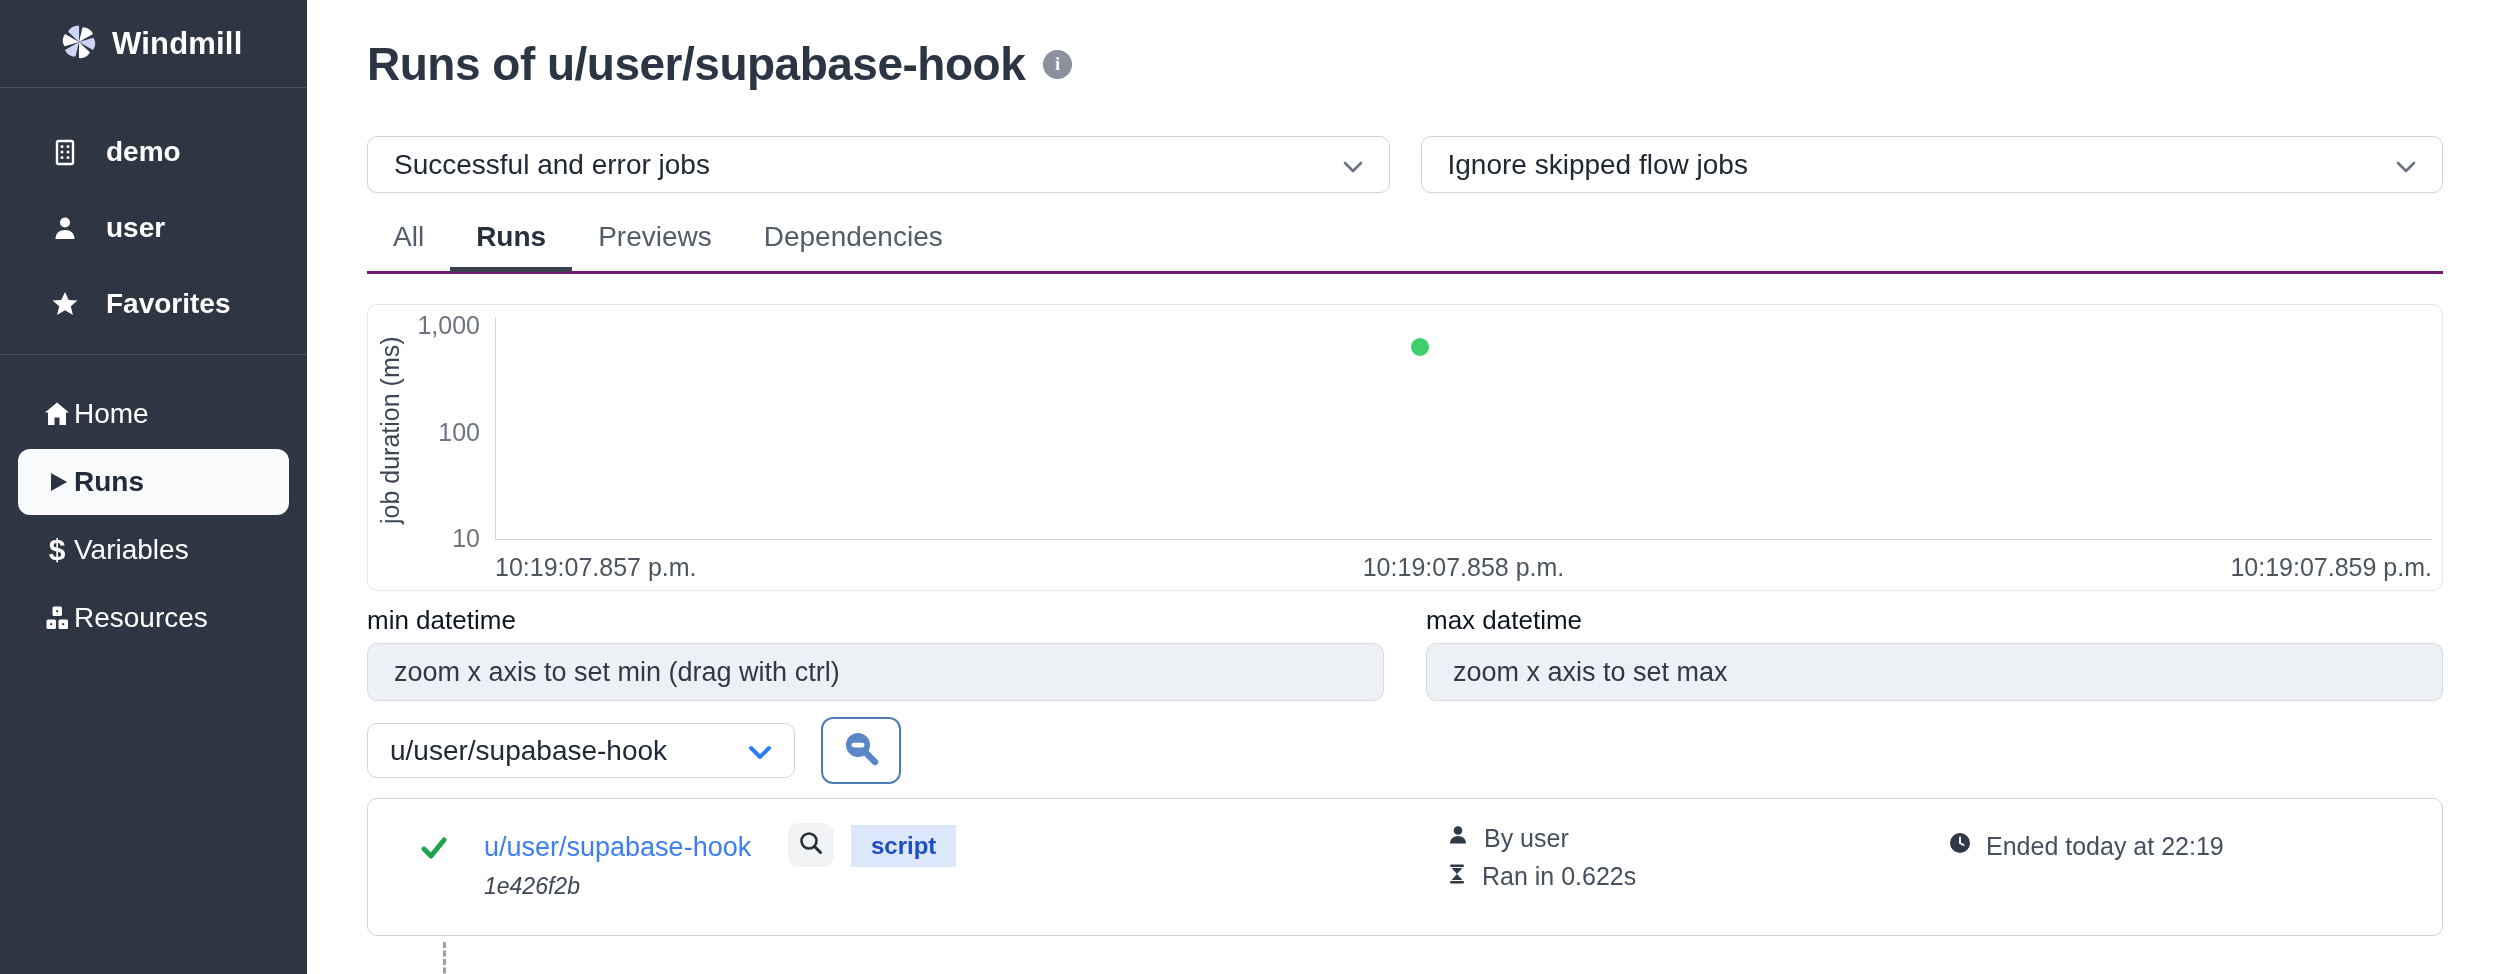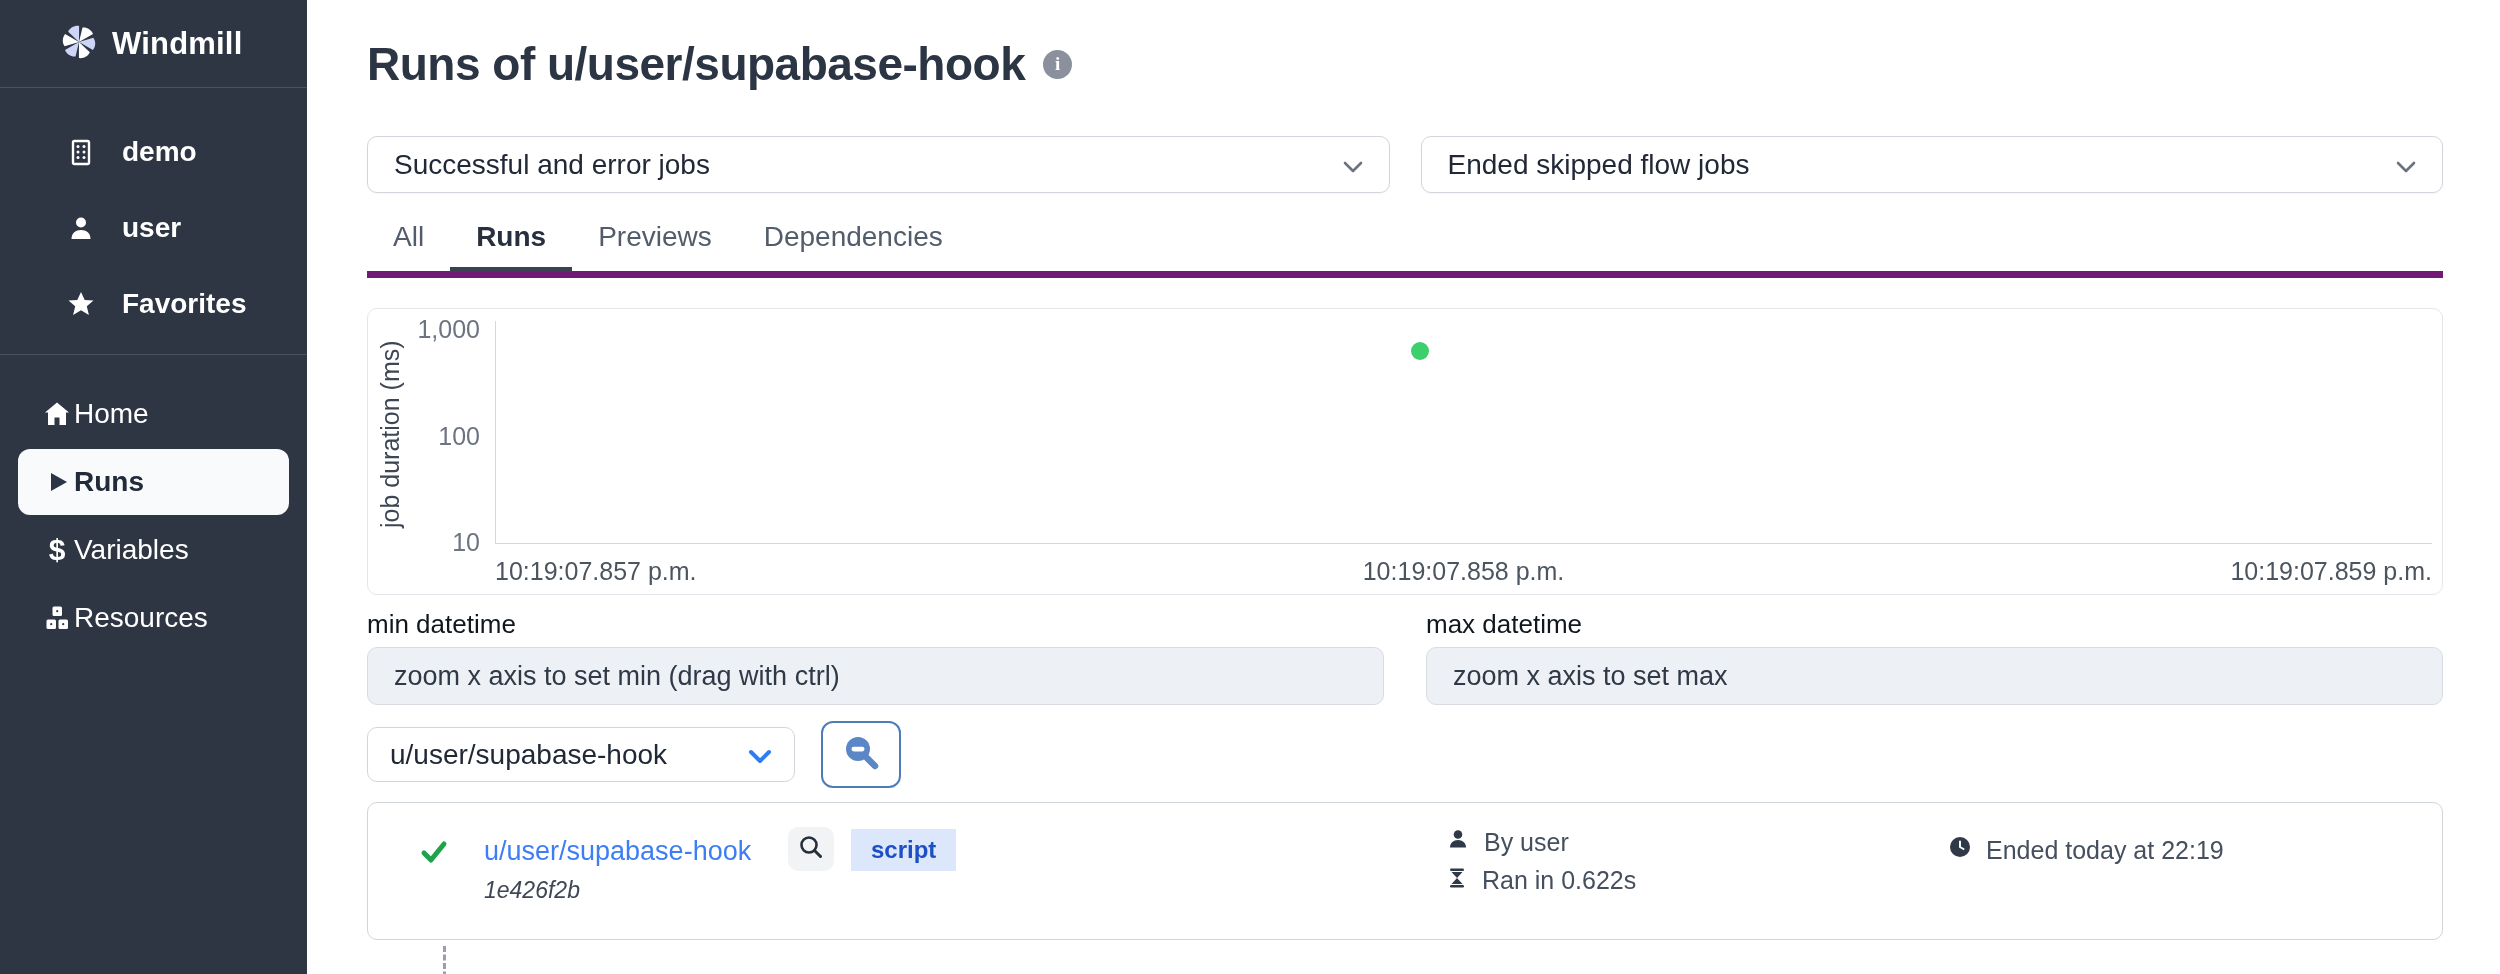--- a/index.html
+++ b/index.html
@@ -7,21 +7,21 @@
               font-family:"Liberation Sans", sans-serif; }
 
   
   .sidebar { position:absolute; left:0; top:0; width:307px; height:974px;
              background:#2e3543; color:#fff; }
   .logo-row { height:88px; display:flex; align-items:center; gap:14px;
               padding-left:60px; border-bottom:1px solid rgba(255,255,255,.14); }
   .logo-text { font-size:31px; font-weight:700; letter-spacing:.2px; }
   .ws-group { padding-top:26px; }
   .side-item { height:76px; display:flex; align-items:center; gap:24px;
-               padding-left:64px; font-size:28px; font-weight:600; cursor:pointer; }
+               padding-left:25px; font-size:28px; font-weight:600; cursor:pointer;margin-left:23px; }
   .side-item .ic { width:34px; display:flex; justify-content:center; }
   .side-divider { border-top:1px solid rgba(255,255,255,.14); margin-top:12px; }
   .nav-group { padding-top:24px; }
   .nav-item { height:66px; display:flex; align-items:center; 
               margin:2px 18px; padding-left:22px; border-radius:12px;
               font-size:28px; font-weight:500; cursor:pointer; }
   .nav-item .ic { width:34px; display:flex; justify-content:center; }
   .nav-item.active { background:#f8fafc; color:#222b3a; font-weight:700; }
   .dollar { font-size:30px; font-weight:700; color:#fff; }
 
@@ -33,21 +33,21 @@
   .info-badge { width:29px; height:29px; border-radius:50%; background:#8a919d;
                 color:#fff; display:flex; align-items:center; justify-content:center;
                 font-family:"Liberation Serif", serif; font-weight:700; font-size:19px; }
 
   .filter-row { margin-top:45px; display:flex; gap:31px; }
   .select-box { flex:1 1 0; height:57px; border:1px solid #d2d6dc; border-radius:10px;
                 background:#fff; display:flex; align-items:center; justify-content:space-between;
                 padding:0 26px; font-size:28px; color:#212936; cursor:pointer;
                 box-shadow:0 1px 2px rgba(0,0,0,.04); }
 
-  .tabs { margin-top:22px; display:flex; border-bottom:7px solid #701a75; }
+  .tabs { margin-top:22px; display:flex; border-bottom:3px solid #701a75; }
   .tab { padding:6px 26px 14px; font-size:28px; color:#525c6b; cursor:pointer;
          border-bottom:5px solid transparent; margin-bottom:-1px; }
   .tab.active { color:#27303f; font-weight:700; border-bottom-color:#3a4252; }
 
   
   .chart-card { position:relative; margin-top:30px; height:287px;
                 border:1px solid #e3e6ea; border-radius:10px; background:#fff; }
   .ylabel { position:absolute; left:6px; top:10px; height:230px; width:32px;
             display:flex; align-items:center; justify-content:center;
             writing-mode:vertical-rl; transform:rotate(180deg);
@@ -209,21 +209,21 @@
   <div class="filter-row">
     <div class="select-box">
       <span>Successful and error jobs</span>
       <span>
         <svg width="20" height="13" viewBox="0 0 20 13">
             <polyline points="2,2 10,10 18,2" fill="none" stroke="#6b7280" stroke-width="2.6" stroke-linecap="round" stroke-linejoin="round"></polyline>
           </svg>
       </span>
     </div>
     <div class="select-box">
-      <span>Ended skipped flow jobs</span>
+      <span>Ignore skipped flow jobs</span>
       <span>
         <svg width="20" height="13" viewBox="0 0 20 13">
             <polyline points="2,2 10,10 18,2" fill="none" stroke="#6b7280" stroke-width="2.6" stroke-linecap="round" stroke-linejoin="round"></polyline>
           </svg>
       </span>
     </div>
   </div>
 
   <div class="tabs">
     <div class="tab">All</div>

